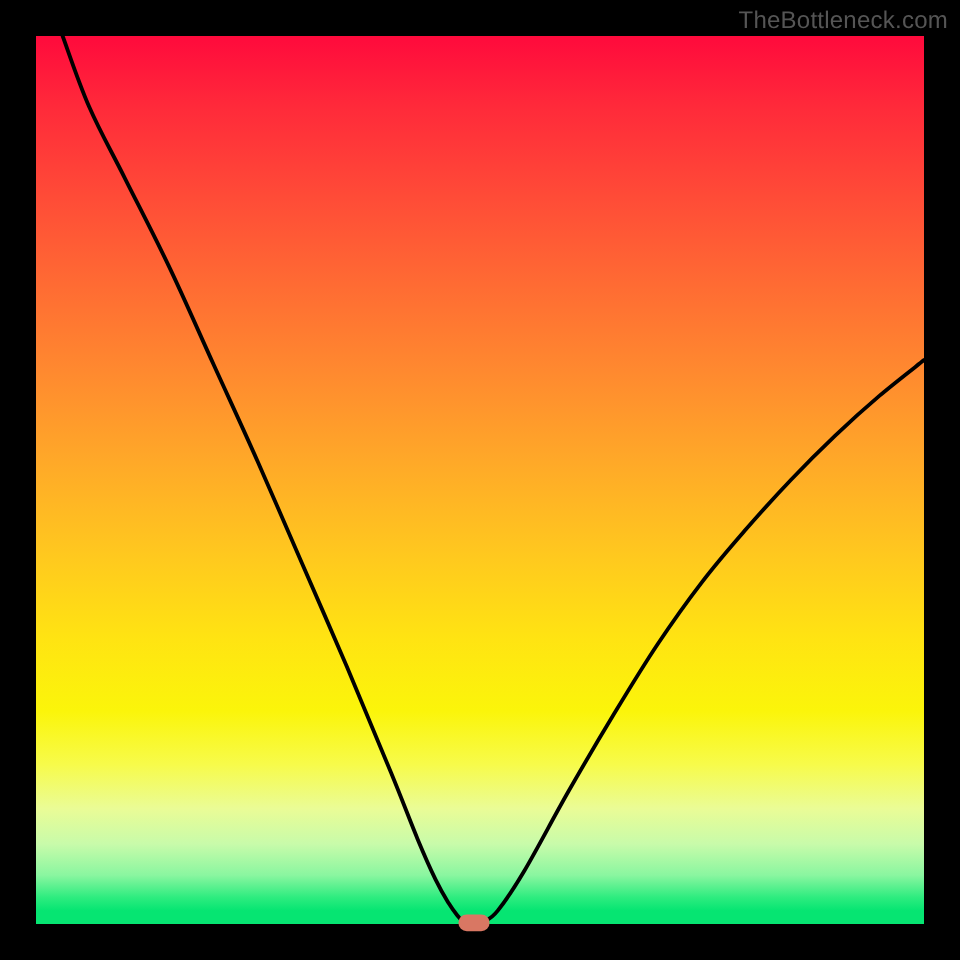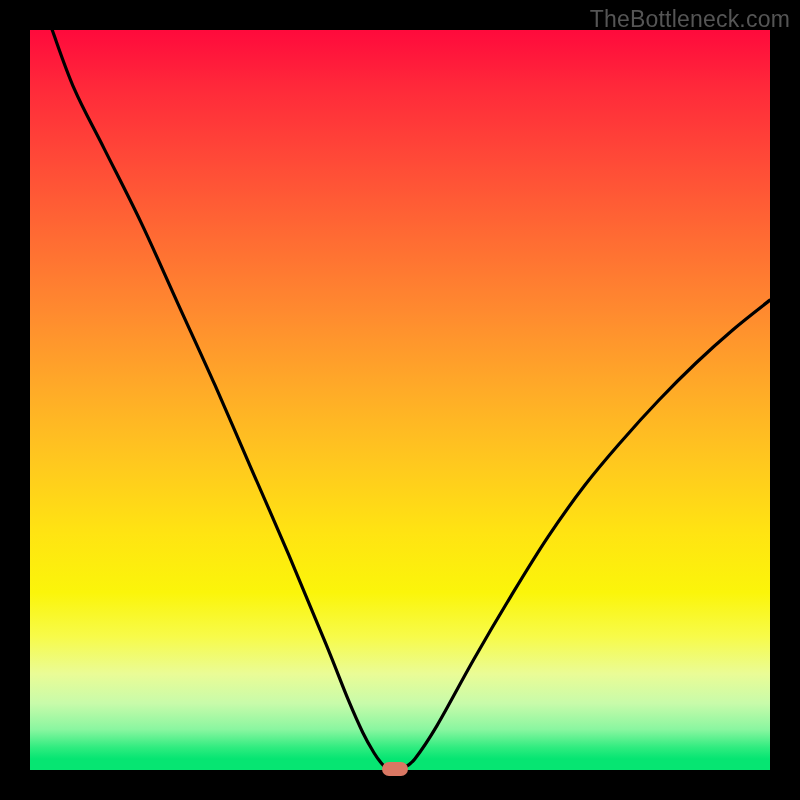--- a/index.html
+++ b/index.html
@@ -41,21 +41,21 @@
       #2eec7f 97%,
       #06e572 98.5%,
       #06e572 100%
     );
   }
   .watermark {
     position: absolute;
     top: 6px;
     right: 10px;
     color: #555;
-    font-size: 23px;
+    font-size: 20px;
     font-weight: 400;
     letter-spacing: 0.2px;
     user-select: none;
   }
   svg.curve {
     position: absolute;
     left: 0; top: 0;
     width: 740px; height: 740px;
   }
   .marker {

